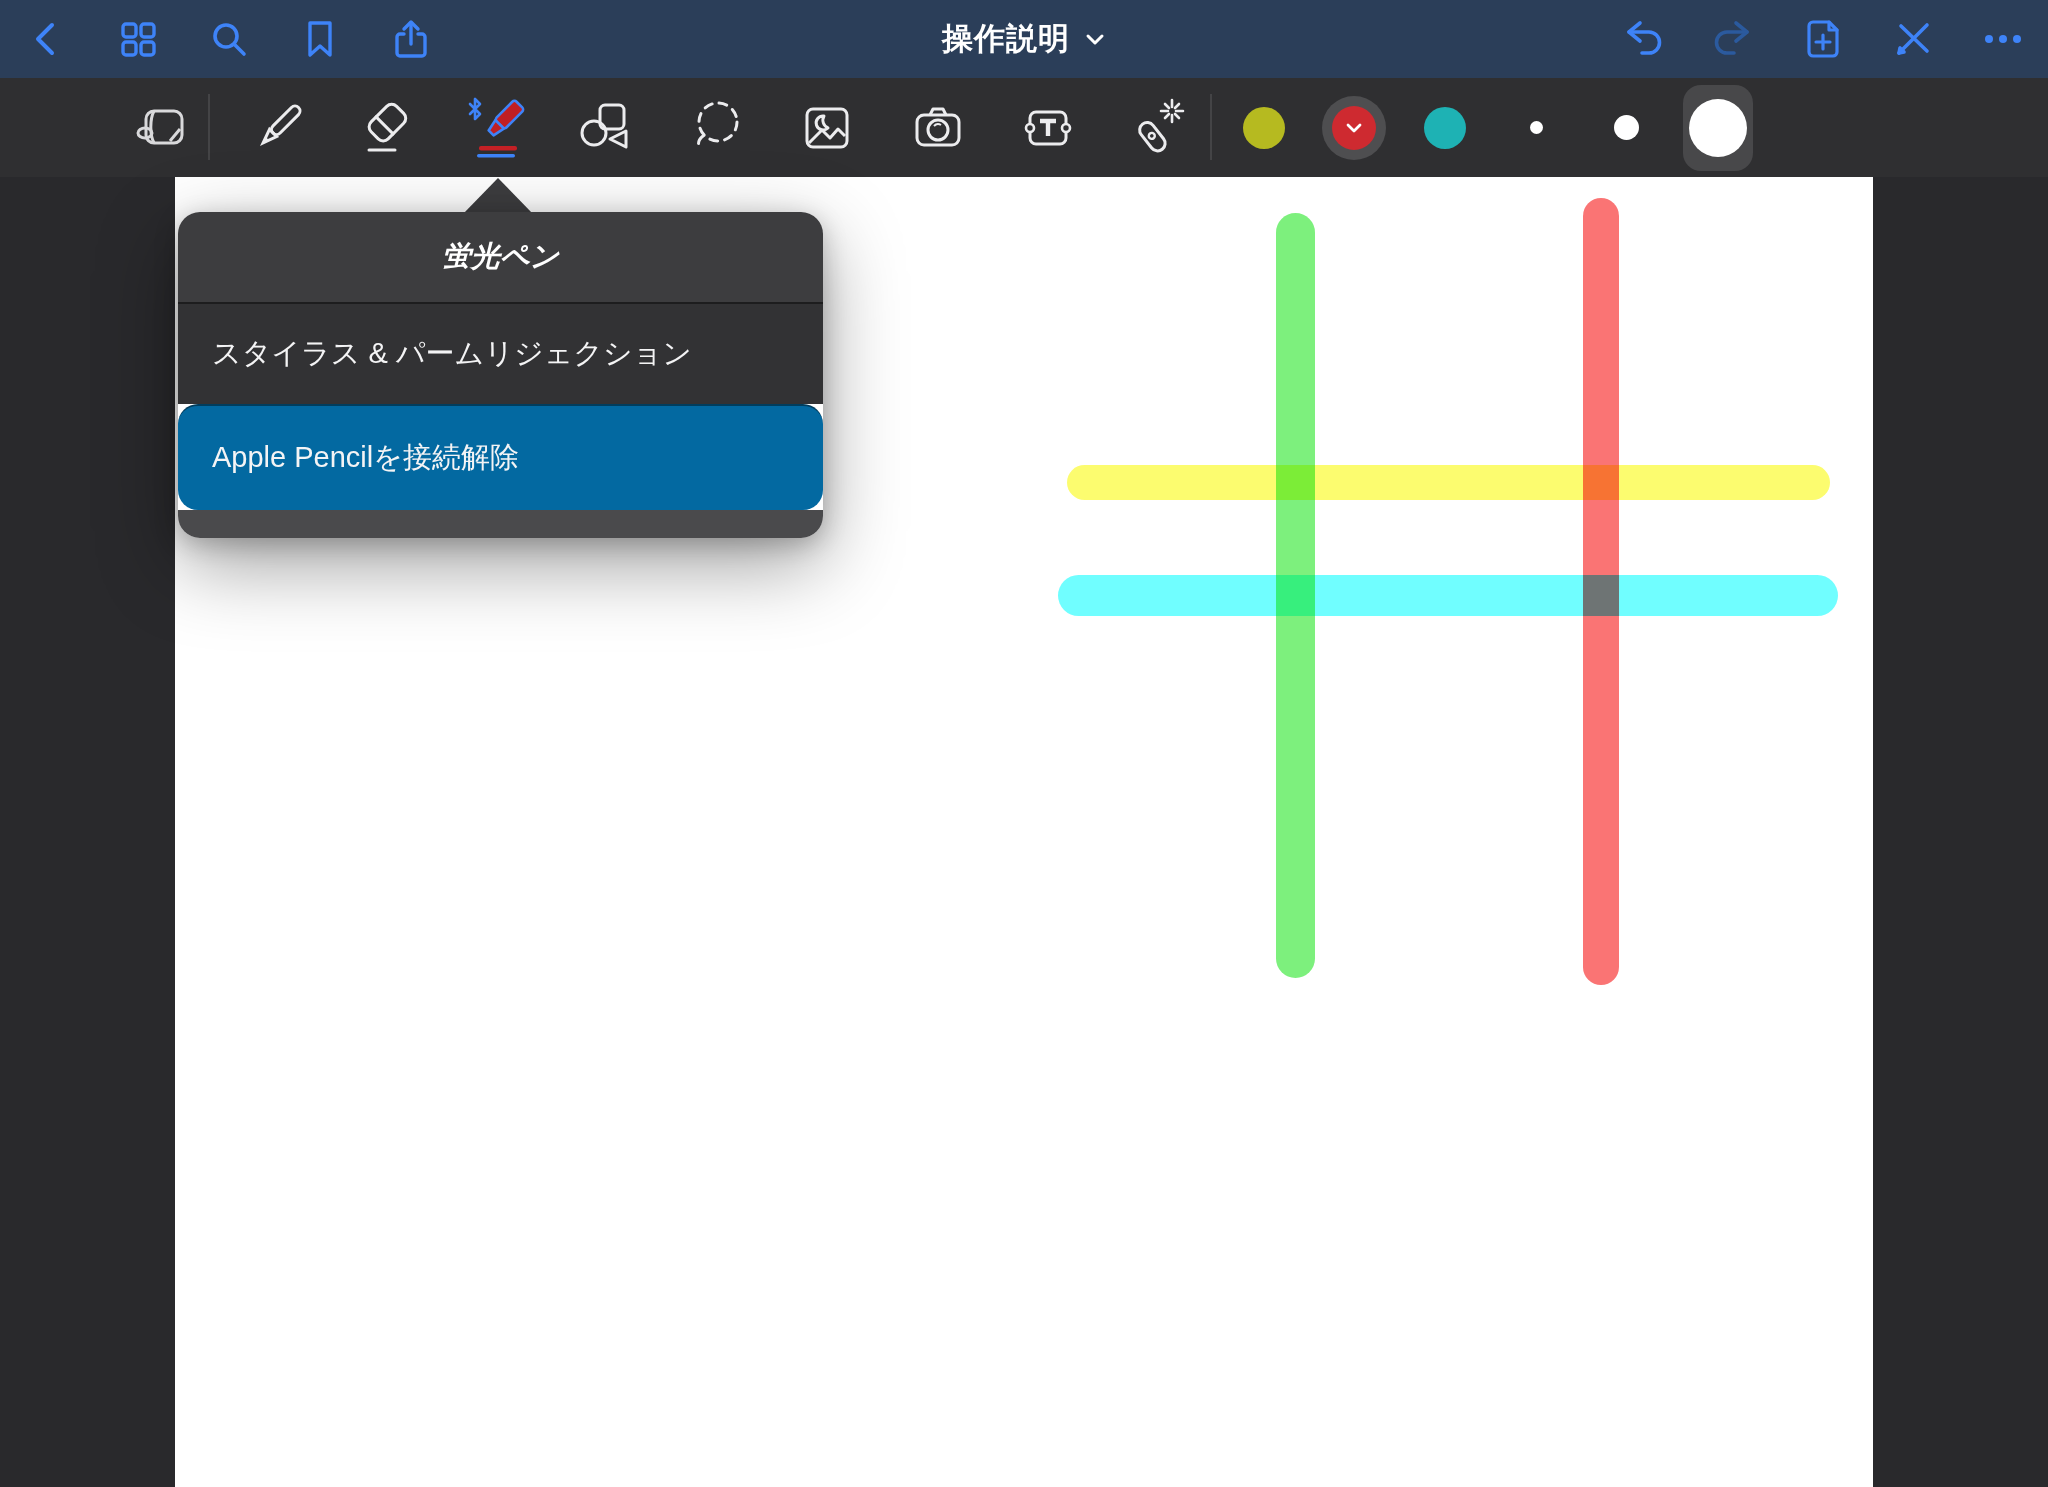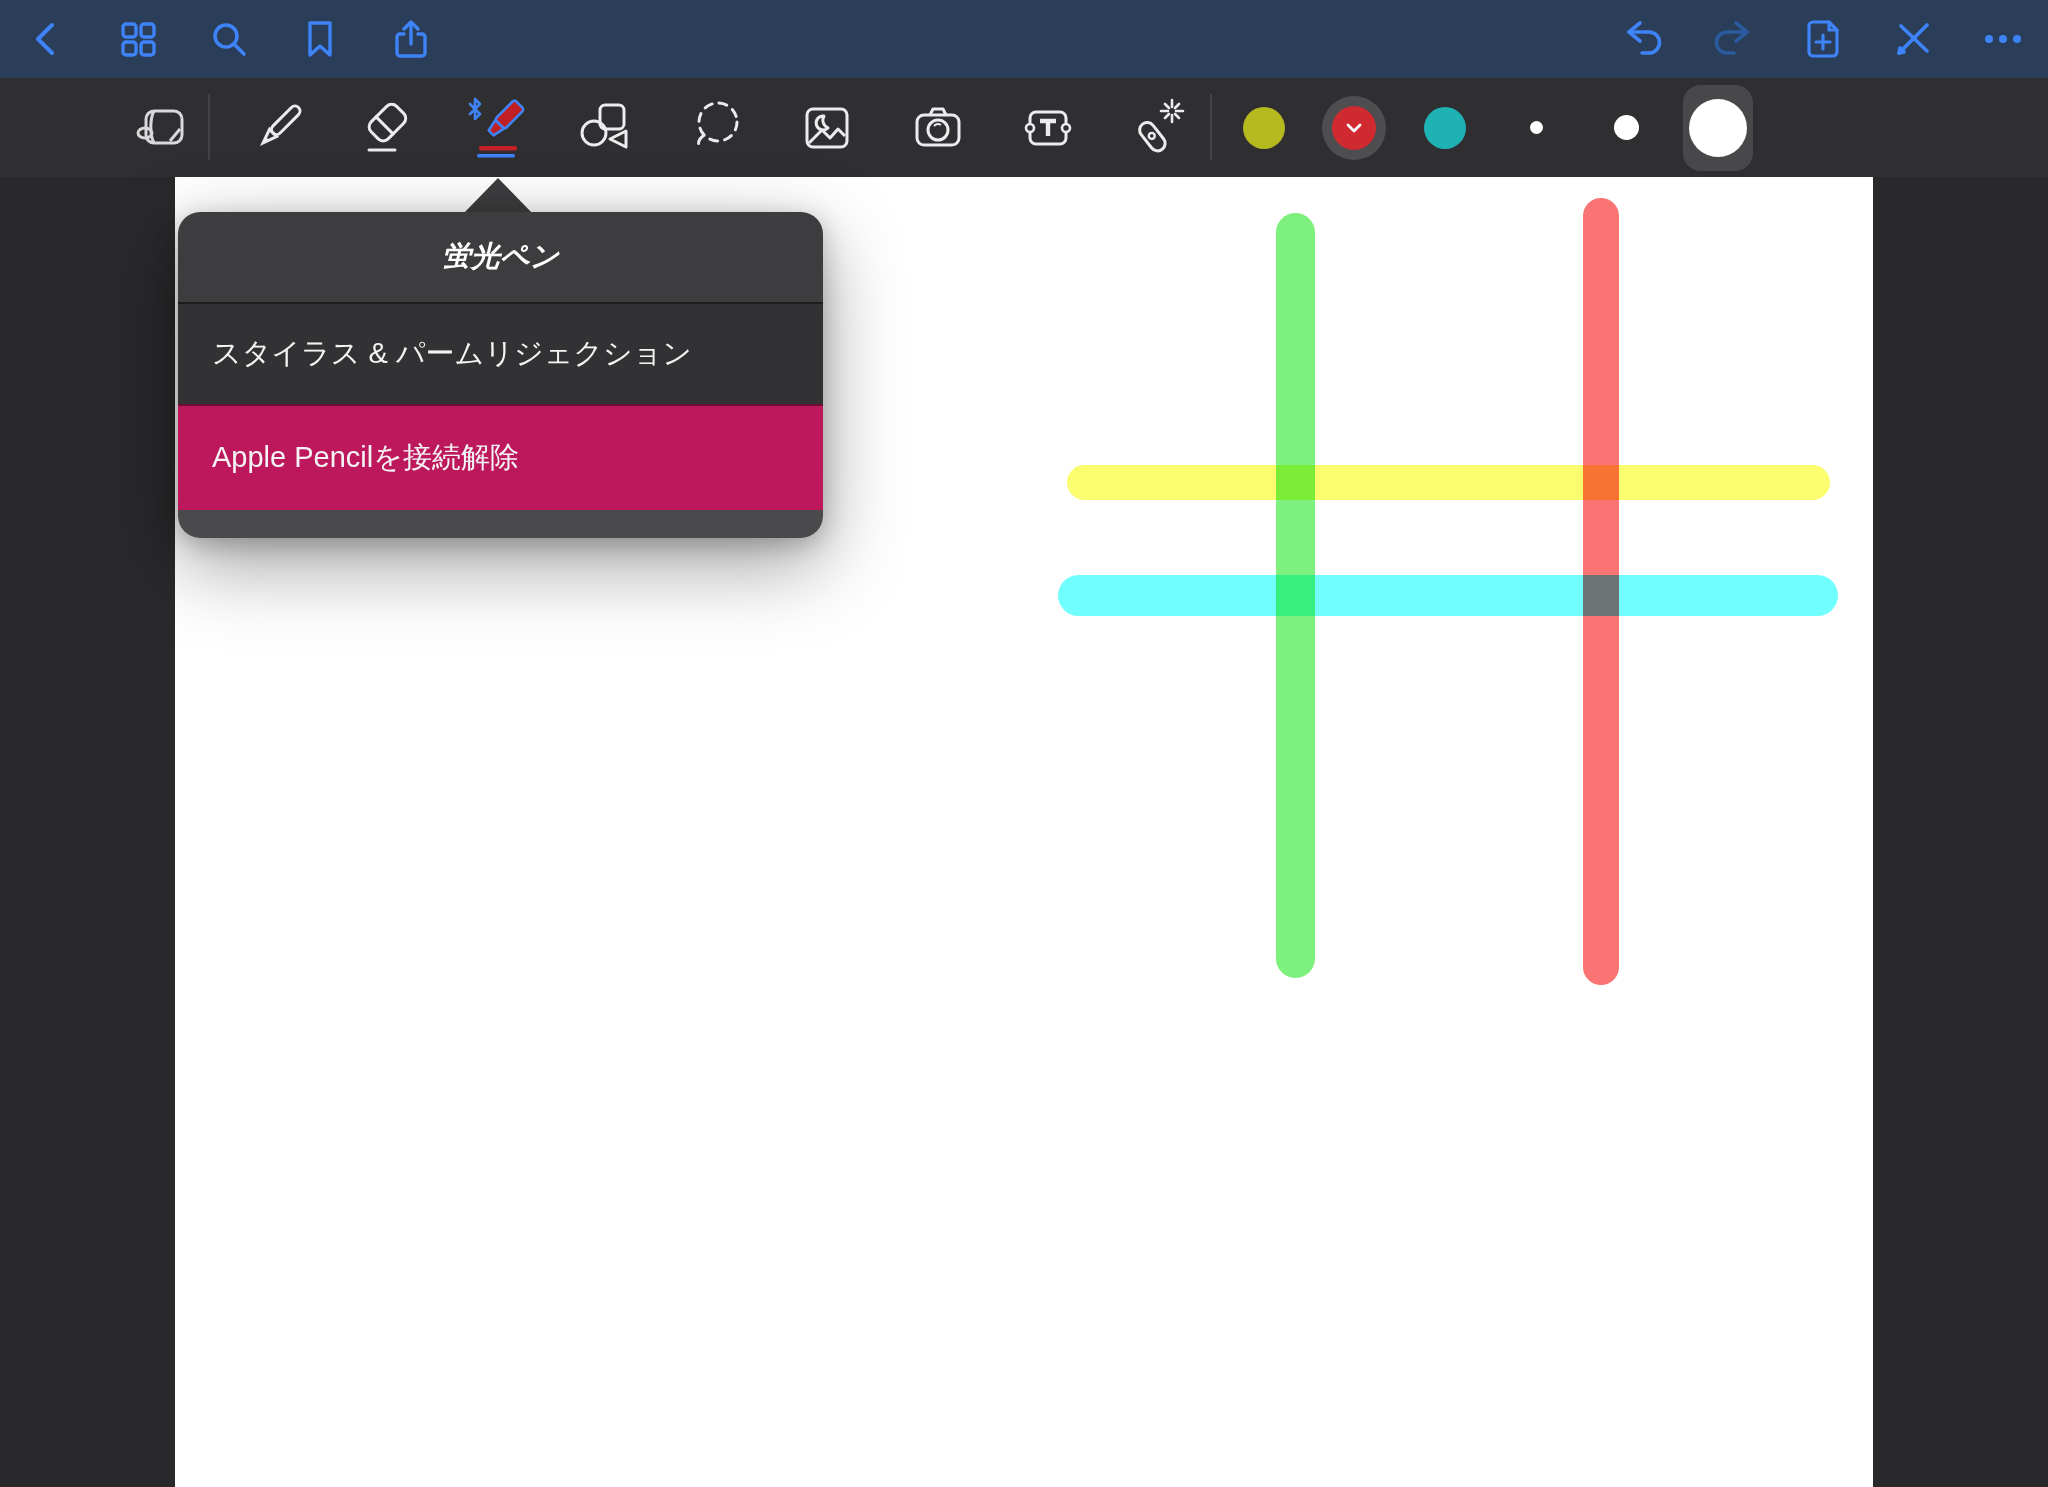--- a/index.html
+++ b/index.html
@@ -83,20 +83,26 @@
       </div>
       <div class="icon-btn">
         <svg width="44" height="44" viewBox="0 0 44 44" fill="none" stroke="#3e83f8" stroke-width="3.4" stroke-linecap="round" stroke-linejoin="round">
             <path d="M15 17 h-4 a3 3 0 0 0 -3 3 v16 a3 3 0 0 0 3 3 h22 a3 3 0 0 0 3 -3 V20 a3 3 0 0 0 -3 -3 h-4"></path>
             <path d="M22 27 V6"></path>
             <path d="M15 12 L22 5 L29 12"></path>
           </svg>
       </div>
     </div>
 
+    <div class="title-wrap">
+      <span class="title-text">操作説明</span>
+      <svg width="22" height="22" viewBox="0 0 22 22" fill="none" stroke="#ffffff" stroke-width="3" stroke-linecap="round" stroke-linejoin="round">
+          <path d="M4 8 L11 15 L18 8"></path>
+        </svg>
+    </div>
 
     <div class="tb-right">
       <div class="icon-btn">
         <svg width="46" height="46" viewBox="0 0 46 46" fill="none" stroke="#3e83f8" stroke-width="3.6" stroke-linecap="round" stroke-linejoin="round">
             <path d="M20 7 L9 16 L20 25"></path>
             <path d="M9 16 H29 a10.5 10.5 0 0 1 0 21 h-7"></path>
           </svg>
       </div>
       <div class="icon-btn">
         <svg width="46" height="46" viewBox="0 0 46 46" fill="none" stroke="#2b5a9e" stroke-width="3.6" stroke-linecap="round" stroke-linejoin="round">
@@ -263,20 +269,20 @@
 
   <div class="popup-arrow"></div>
   <div class="popup">
     <div class="popup-header" style="background: rgb(61, 61, 63); font-style: italic;">蛍光ペン</div>
 
 
     <div class="popup-row r2" style="background: rgb(50, 50, 52);">
       <span>スタイラス &amp; パームリジェクション</span>
     </div>
 
-    <div class="popup-row r3" style="background: #be185d;">
+    <div class="popup-row r3" style="background: #0369a1; border-radius: 20px;">
       <span>Apple Pencilを接続解除</span>
     </div>
 
     <div class="popup-foot" style="background: rgb(74, 74, 76);"></div>
   </div>
 
 </div>
 
 </body></html>

